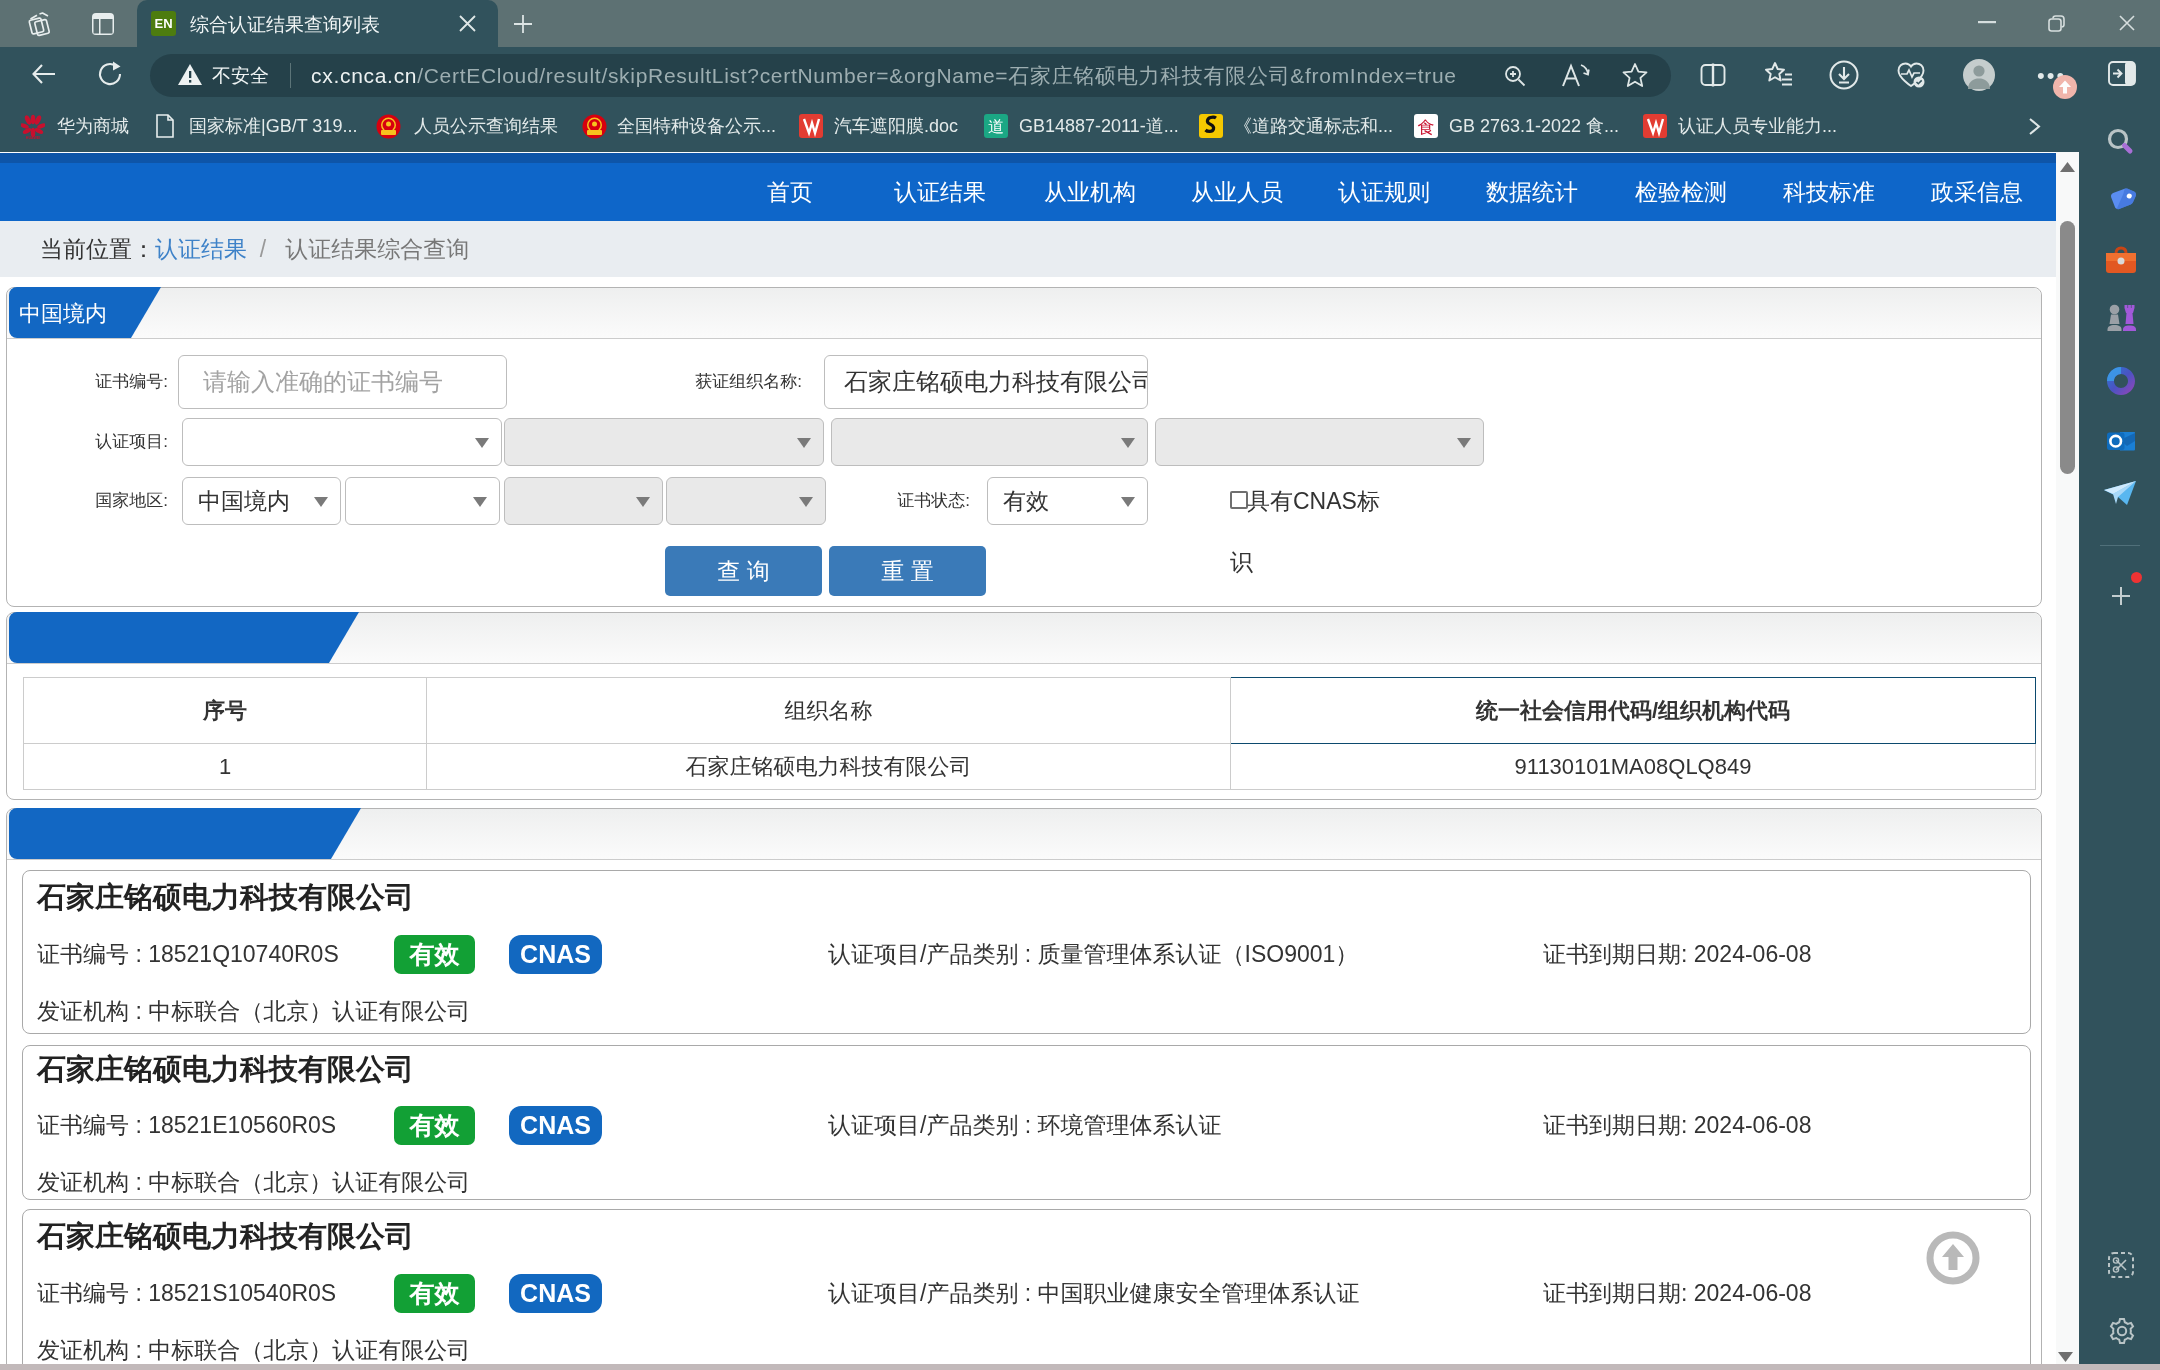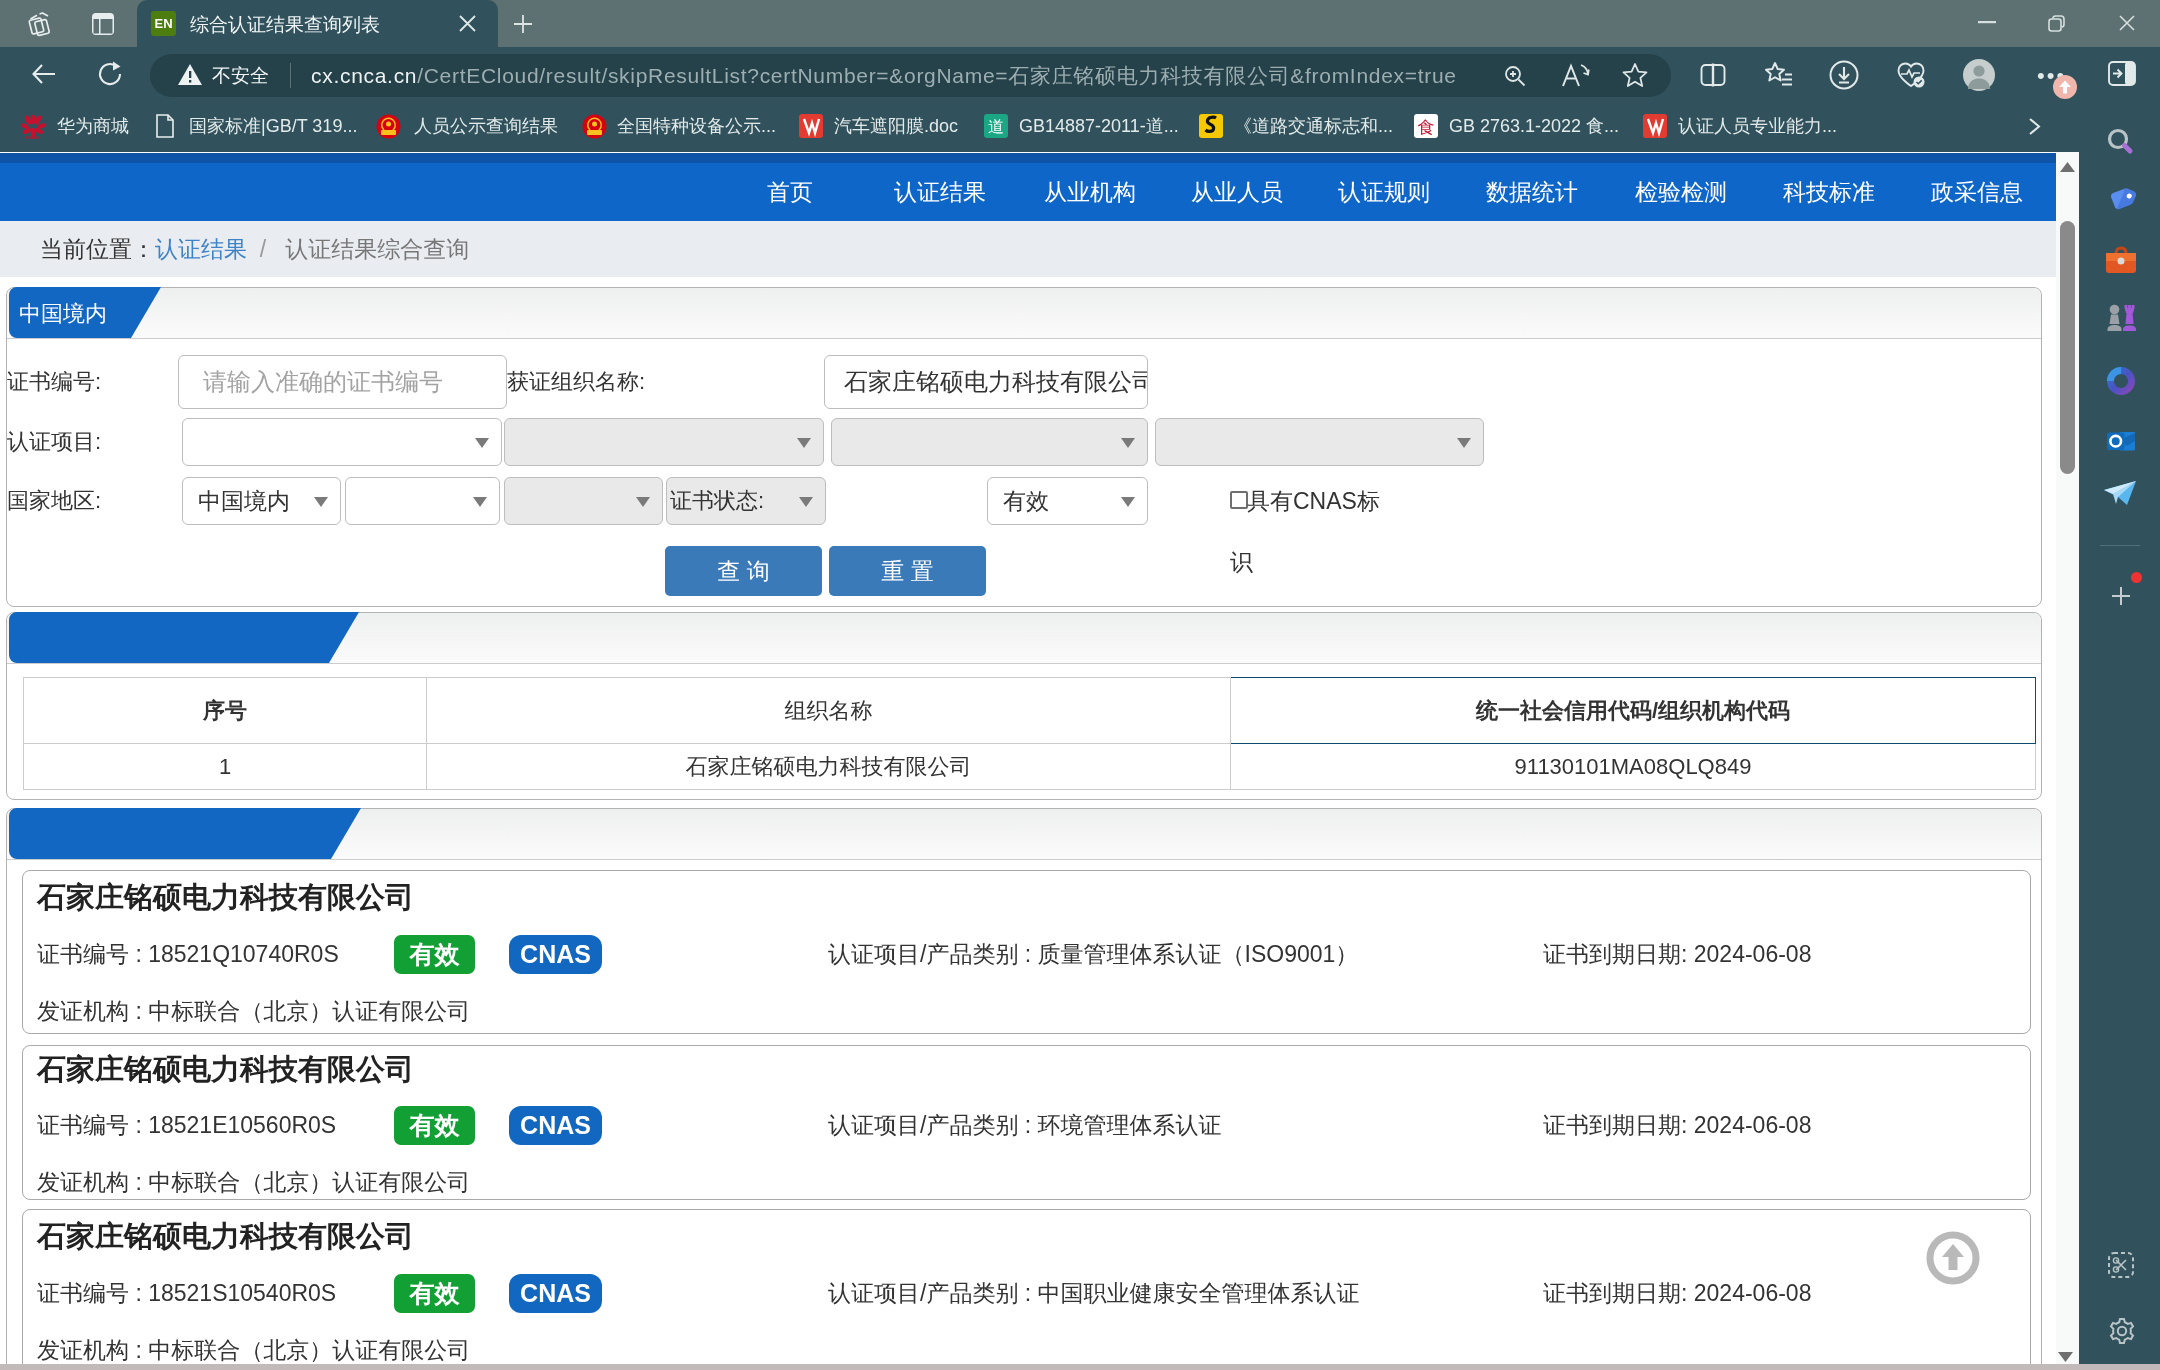--- a/index.html
+++ b/index.html
@@ -5,21 +5,21 @@
 html,body{margin:0;padding:0}
 body{width:2160px;height:1370px;overflow:hidden;position:relative;background:#fff;
   font-family:"Liberation Sans",sans-serif;-webkit-font-smoothing:antialiased}
 .abs{position:absolute}
 .ic{position:absolute}
 svg{display:block}
 .navitem{position:absolute;top:0;height:58px;line-height:58px;color:#fff;font-size:23px;transform:translateX(-50%);white-space:nowrap}
 .sel{position:absolute;border:1px solid #bdbdbd;border-radius:6px;background:#fff;box-sizing:border-box;height:48px}
 .sel.dis{background:#e9e9e9}
 .arr{position:absolute;right:12px;top:19px;width:0;height:0;border-left:7px solid transparent;border-right:7px solid transparent;border-top:10px solid #7a7a7a}
-.lbl{position:absolute;font-size:22px;color:#333;line-height:48px;white-space:nowrap}
+.lbl{position:absolute;font-size:17px;color:#333;line-height:48px;text-align:right;white-space:nowrap}
 .hdrstrip{position:absolute;left:0;top:0;right:0;height:50px;background:linear-gradient(#eeefef,#fbfbfb);border-bottom:1px solid #ccc;border-radius:8px 8px 0 0}
 .btab{position:absolute;left:2px;top:-1px;height:51px;background:#1267c3}
 .btabtxt{position:absolute;left:12px;top:0;height:51px;line-height:51px;color:#fff;font-size:22px;white-space:nowrap}
 .btr{position:absolute;top:-1px;height:51px;width:30px;background:#1267c3;clip-path:polygon(0 0,100% 0,0 100%)}
 .panel{position:absolute;left:6px;width:2036px;background:#fff;border:1px solid #b3b3b3;border-radius:8px;box-sizing:border-box}
 .card{position:absolute;left:22px;width:2009px;background:#fff;border:1px solid #a9a9a9;border-radius:8px;box-sizing:border-box}
 .ct{position:absolute;left:14px;font-size:29px;font-weight:bold;color:#222;white-space:nowrap;line-height:32px}
 .cl{position:absolute;font-size:23px;color:#333;white-space:nowrap;line-height:30px}
 .badge{position:absolute;height:39px;color:#fff;font-weight:bold;text-align:center;line-height:39px}
 </style>

